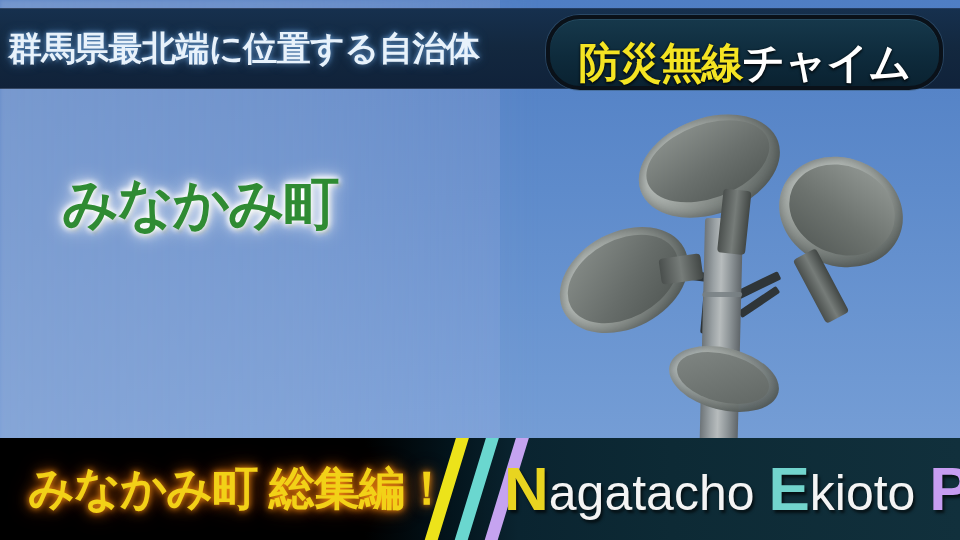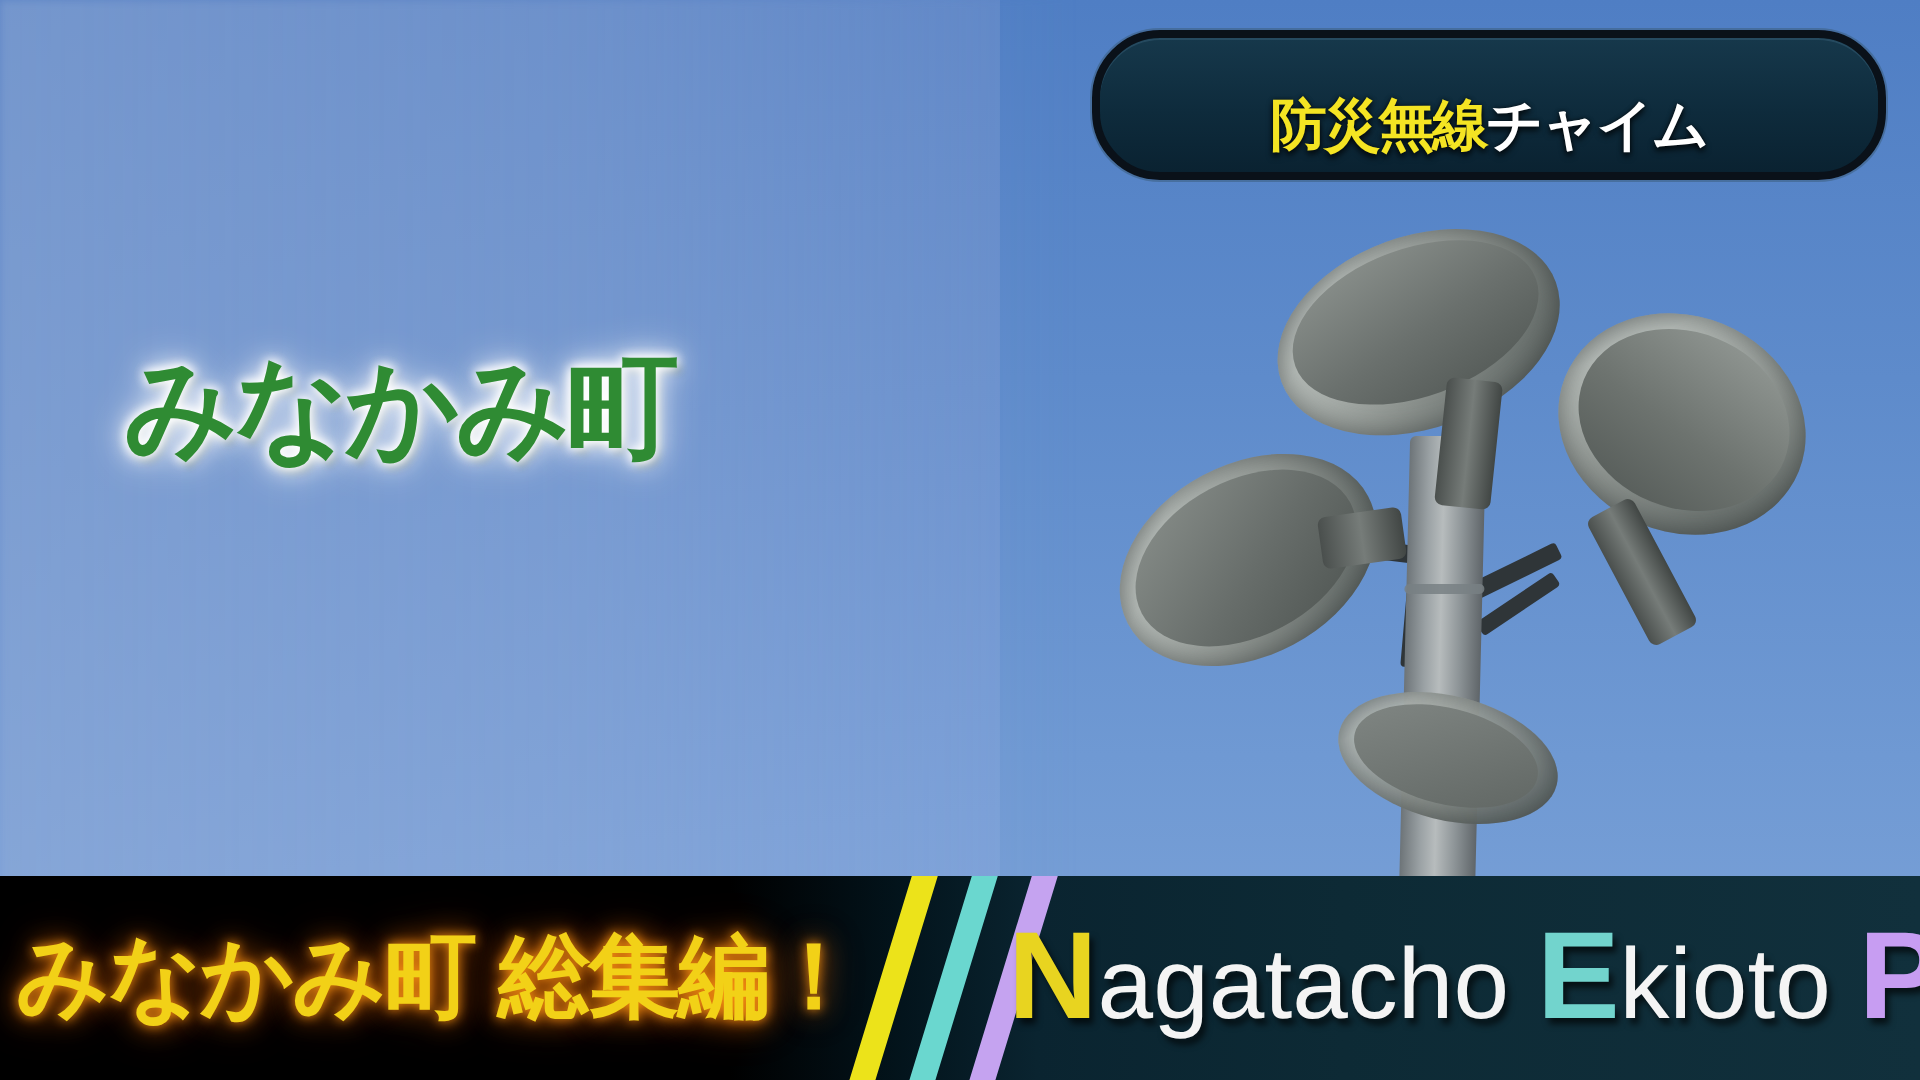--- a/index.html
+++ b/index.html
@@ -135,21 +135,21 @@
     width:389px; height:67px;
     border-radius:34px;
     background: linear-gradient(180deg,#16384b 0%, #0e2b3c 55%, #0a2231 100%);
     border: 4px solid #0a1119;
     box-shadow: 0 0 0 1px rgba(60,95,125,.55), inset 0 1px 0 rgba(110,160,195,.18);
     display:flex;
     align-items:center;
     justify-content:center;
     overflow:hidden;
   }
-  .badge-text { white-space:nowrap; font-size:28px; font-weight:800; letter-spacing:-1px; line-height:1;margin-top:20px; }
+  .badge-text { white-space:nowrap; font-size:42px; font-weight:800; letter-spacing:-1px; line-height:1;margin-top:20px; }
   .badge-a { color:#f4e423; text-shadow: 0 2px 3px rgba(0,0,0,.75), 0 0 2px rgba(0,0,0,.6); }
   .badge-b { color:#ffffff; text-shadow: 0 2px 3px rgba(0,0,0,.75), 0 0 2px rgba(0,0,0,.6); }
 
   
   .headline {
     position:absolute;
     left:62px; top:176px;
     width:520px;
   }
   .line1 { white-space:nowrap; line-height:1; margin-bottom:6px; }
@@ -177,21 +177,21 @@
   .bottombar {
     position:absolute;
     left:0; top:438px; width:960px; height:102px;
     background: linear-gradient(90deg,
         #000000 0%, #000000 38%, #03141c 47%,
         #0a2430 54%, #0d2a35 70%, #11303c 100%);
     overflow:hidden;
   }
   .bb-left {
     position:absolute;
-    left:8px; top:50%;
+    left:28px; top:50%;
     transform: translateY(-50%);
     white-space:nowrap;
     font-size:46px; font-weight:800;
     color:#f2d117;
     letter-spacing:-1px;
     text-shadow: 0 0 6px rgba(255,150,20,.95), 0 0 14px rgba(255,120,0,.65), 0 0 22px rgba(255,100,0,.35);
   }
   .stripes { position:absolute; left:430px; top:-14px; width:130px; height:130px; }
   .stripe {
     position:absolute; top:0; width:13px; height:132px;
@@ -249,20 +249,23 @@
         <div class="mouth"></div>
         <div class="throat"></div>
     </div>
     <div class="horn horn2">
       <div class="bell"></div>
         <div class="mouth"></div>
         <div class="throat"></div>
     </div>
   </div>
 
+  <div class="topbar">
+    <span class="topbar-text">群馬県最北端に位置する自治体</span>
+  </div>
 
   <div class="badge">
     <span class="badge-text">
       <span class="badge-a">防災無線</span><span class="badge-b">チャイム</span>
     </span>
   </div>
 
   <div class="headline">
     <div class="line2">みなかみ町</div>
   </div>

